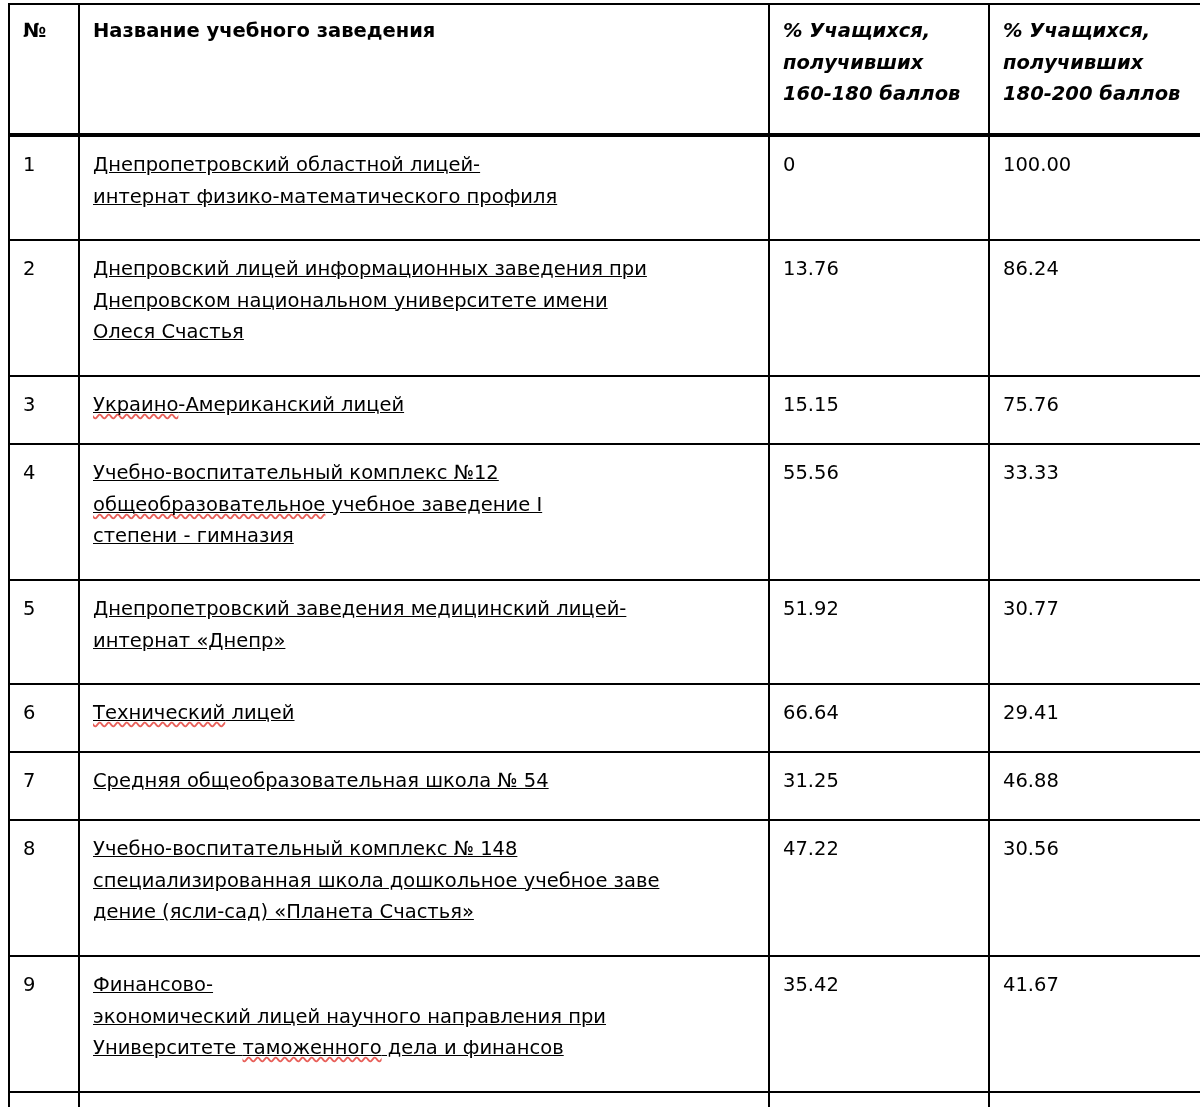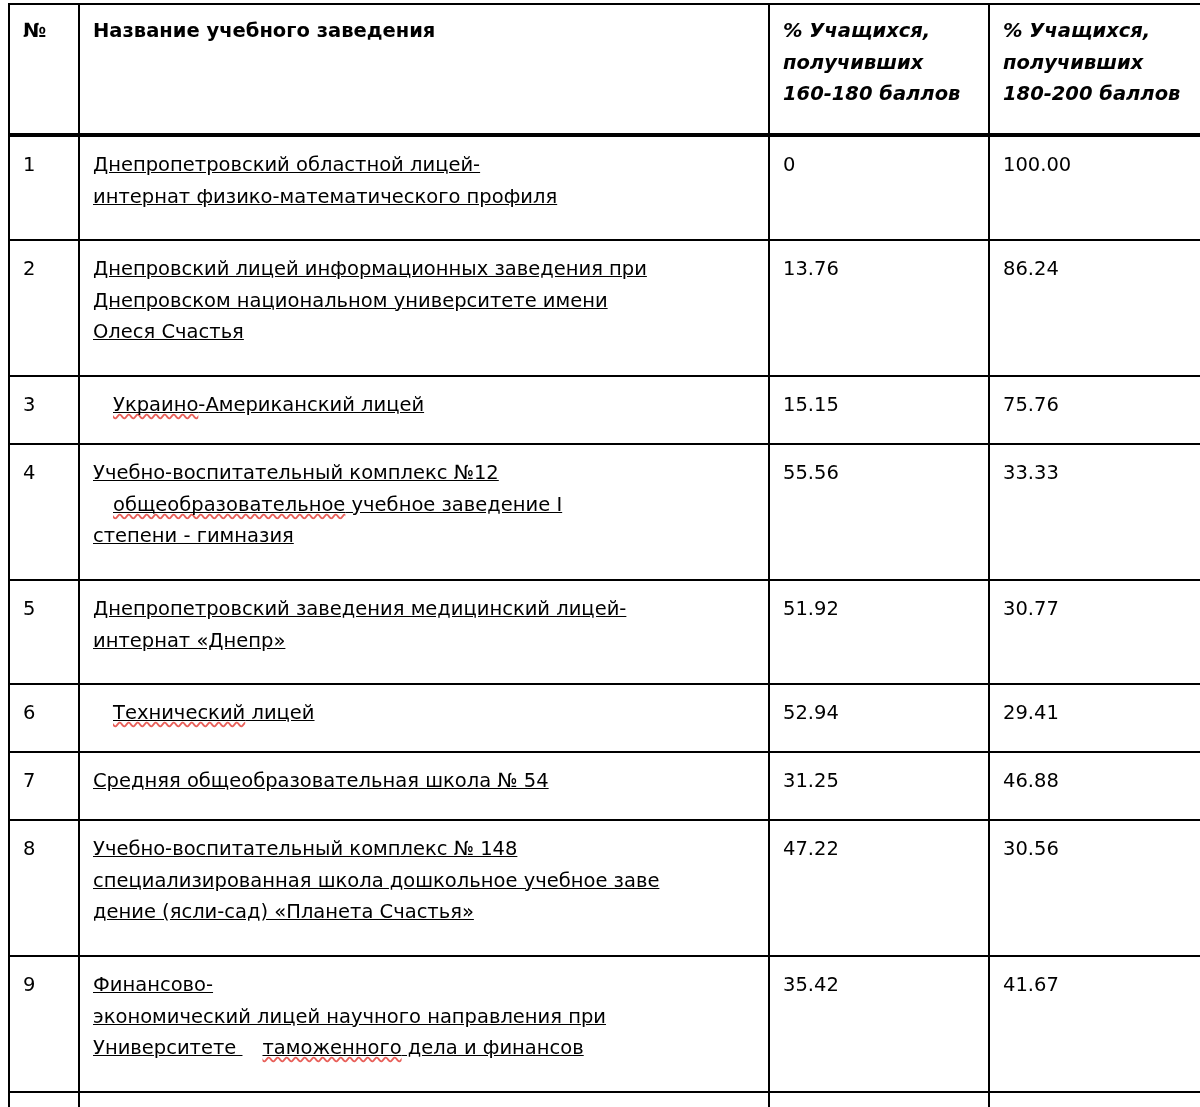--- a/index.html
+++ b/index.html
@@ -77,21 +77,20 @@
   tr.r9 td { height: 110px; }
   tr.r10 td { height: 42px; }
 
   .name-line { display: block; white-space: pre-wrap; text-decoration: underline; }
 
   
   .sp {
     text-decoration: underline wavy #e8605a;
     text-decoration-skip-ink: none;
     text-underline-offset: 2px;
-    margin-left: 20px;
   }
 </style>
 </head>
 <body>
 
 <div id="doc-canvas">
 
   <table id="scores-table">
     <colgroup>
       <col class="c-num">
@@ -166,21 +165,21 @@
             <span class="name-line">интернат «Днепр»</span>
           </td>
           <td>51.92</td>
           <td>30.77</td>
         </tr>
         <tr class="r6">
           <td class="num-cell">6</td>
           <td>
             <span class="name-line"><span class="sp">Технический</span> лицей</span>
           </td>
-          <td>52.94</td>
+          <td>66.64</td>
           <td>29.41</td>
         </tr>
         <tr class="r7">
           <td class="num-cell">7</td>
           <td>
             <span class="name-line">Средняя общеобразовательная школа № 54</span>
           </td>
           <td>31.25</td>
           <td>46.88</td>
         </tr>

